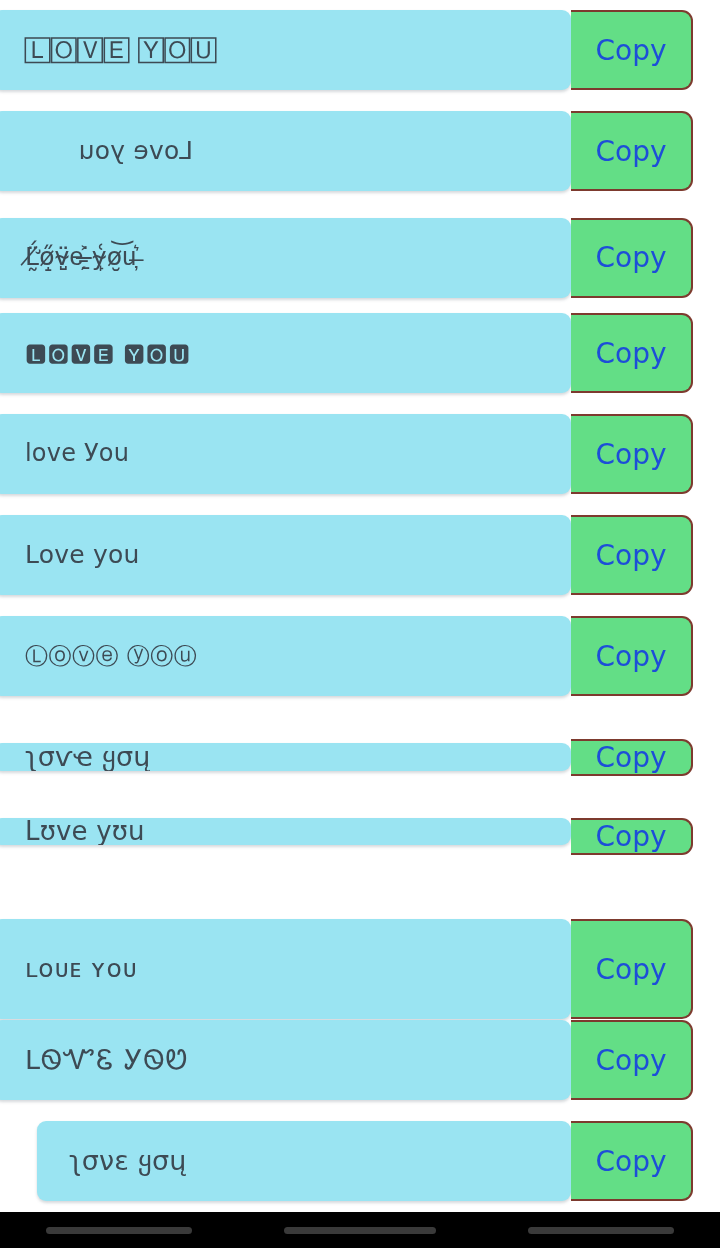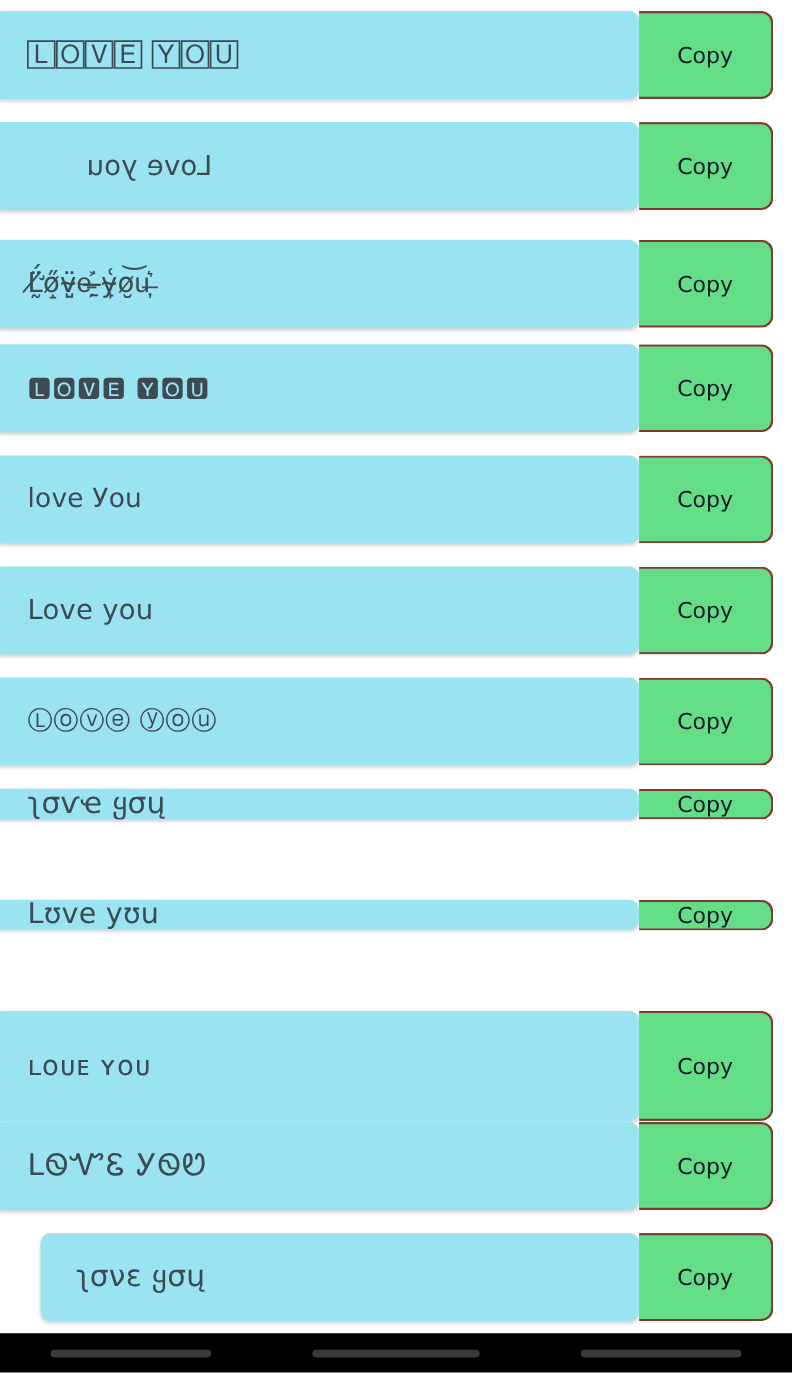--- a/index.html
+++ b/index.html
@@ -79,27 +79,27 @@
     position: relative;
     flex: 0 0 auto;
     width: 122px;
     background: #63de86;
     border: 2px solid #7d3a2e;
     border-left: none;
     border-top-right-radius: 11px;
     border-bottom-right-radius: 11px;
     border-top-left-radius: 0;
     border-bottom-left-radius: 0;
-    color: #0f172a;
-    font-size: 20px;
+    color: #1d4ed8;
+    font-size: 28px;
     display: flex;
     align-items: center;
     justify-content: center;
     box-sizing: border-box;
-    margin-right: 17px;
+    margin-right: 27px;
     cursor: pointer;
     user-select: none;
   }
 
   .copy-btn .lbl { pointer-events: none; }
 
   
   #navbar {
     position: absolute;
     left: 0;
@@ -191,21 +191,21 @@
         <div style="display: flex; align-items: stretch; width: 100%; height: 80px; margin-top: 10px;">
           <div class="card">
             <div class="card-text t-circled">Ⓛⓞⓥⓔ ⓨⓞⓤ</div>
           </div>
           <div class="copy-btn">
             <span class="lbl">Copy</span>
           </div>
         </div>
       </div>
       <div class="row" style="height: 101px;">
-        <div style="display: flex; align-items: flex-start; width: 100%; height: 80px; margin-top: 10px;">
+        <div style="display: flex; align-items: center; width: 100%; height: 80px; margin-top: 10px;">
           <div class="card">
             <div class="card-text t-thai">ʅσѵҽ ყσų</div>
           </div>
           <div class="copy-btn">
             <span class="lbl">Copy</span>
           </div>
         </div>
       </div>
       <div class="row" style="height: 101px;">
         <div style="display: flex; align-items: flex-start; width: 100%; height: 84px; margin-top: 10px;">

